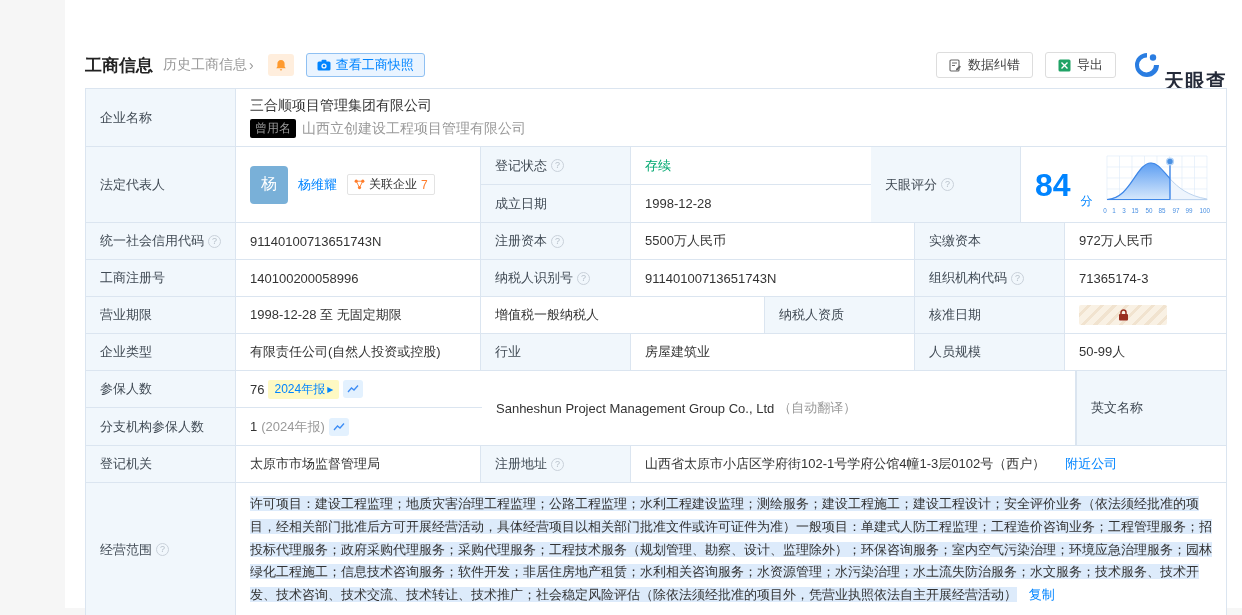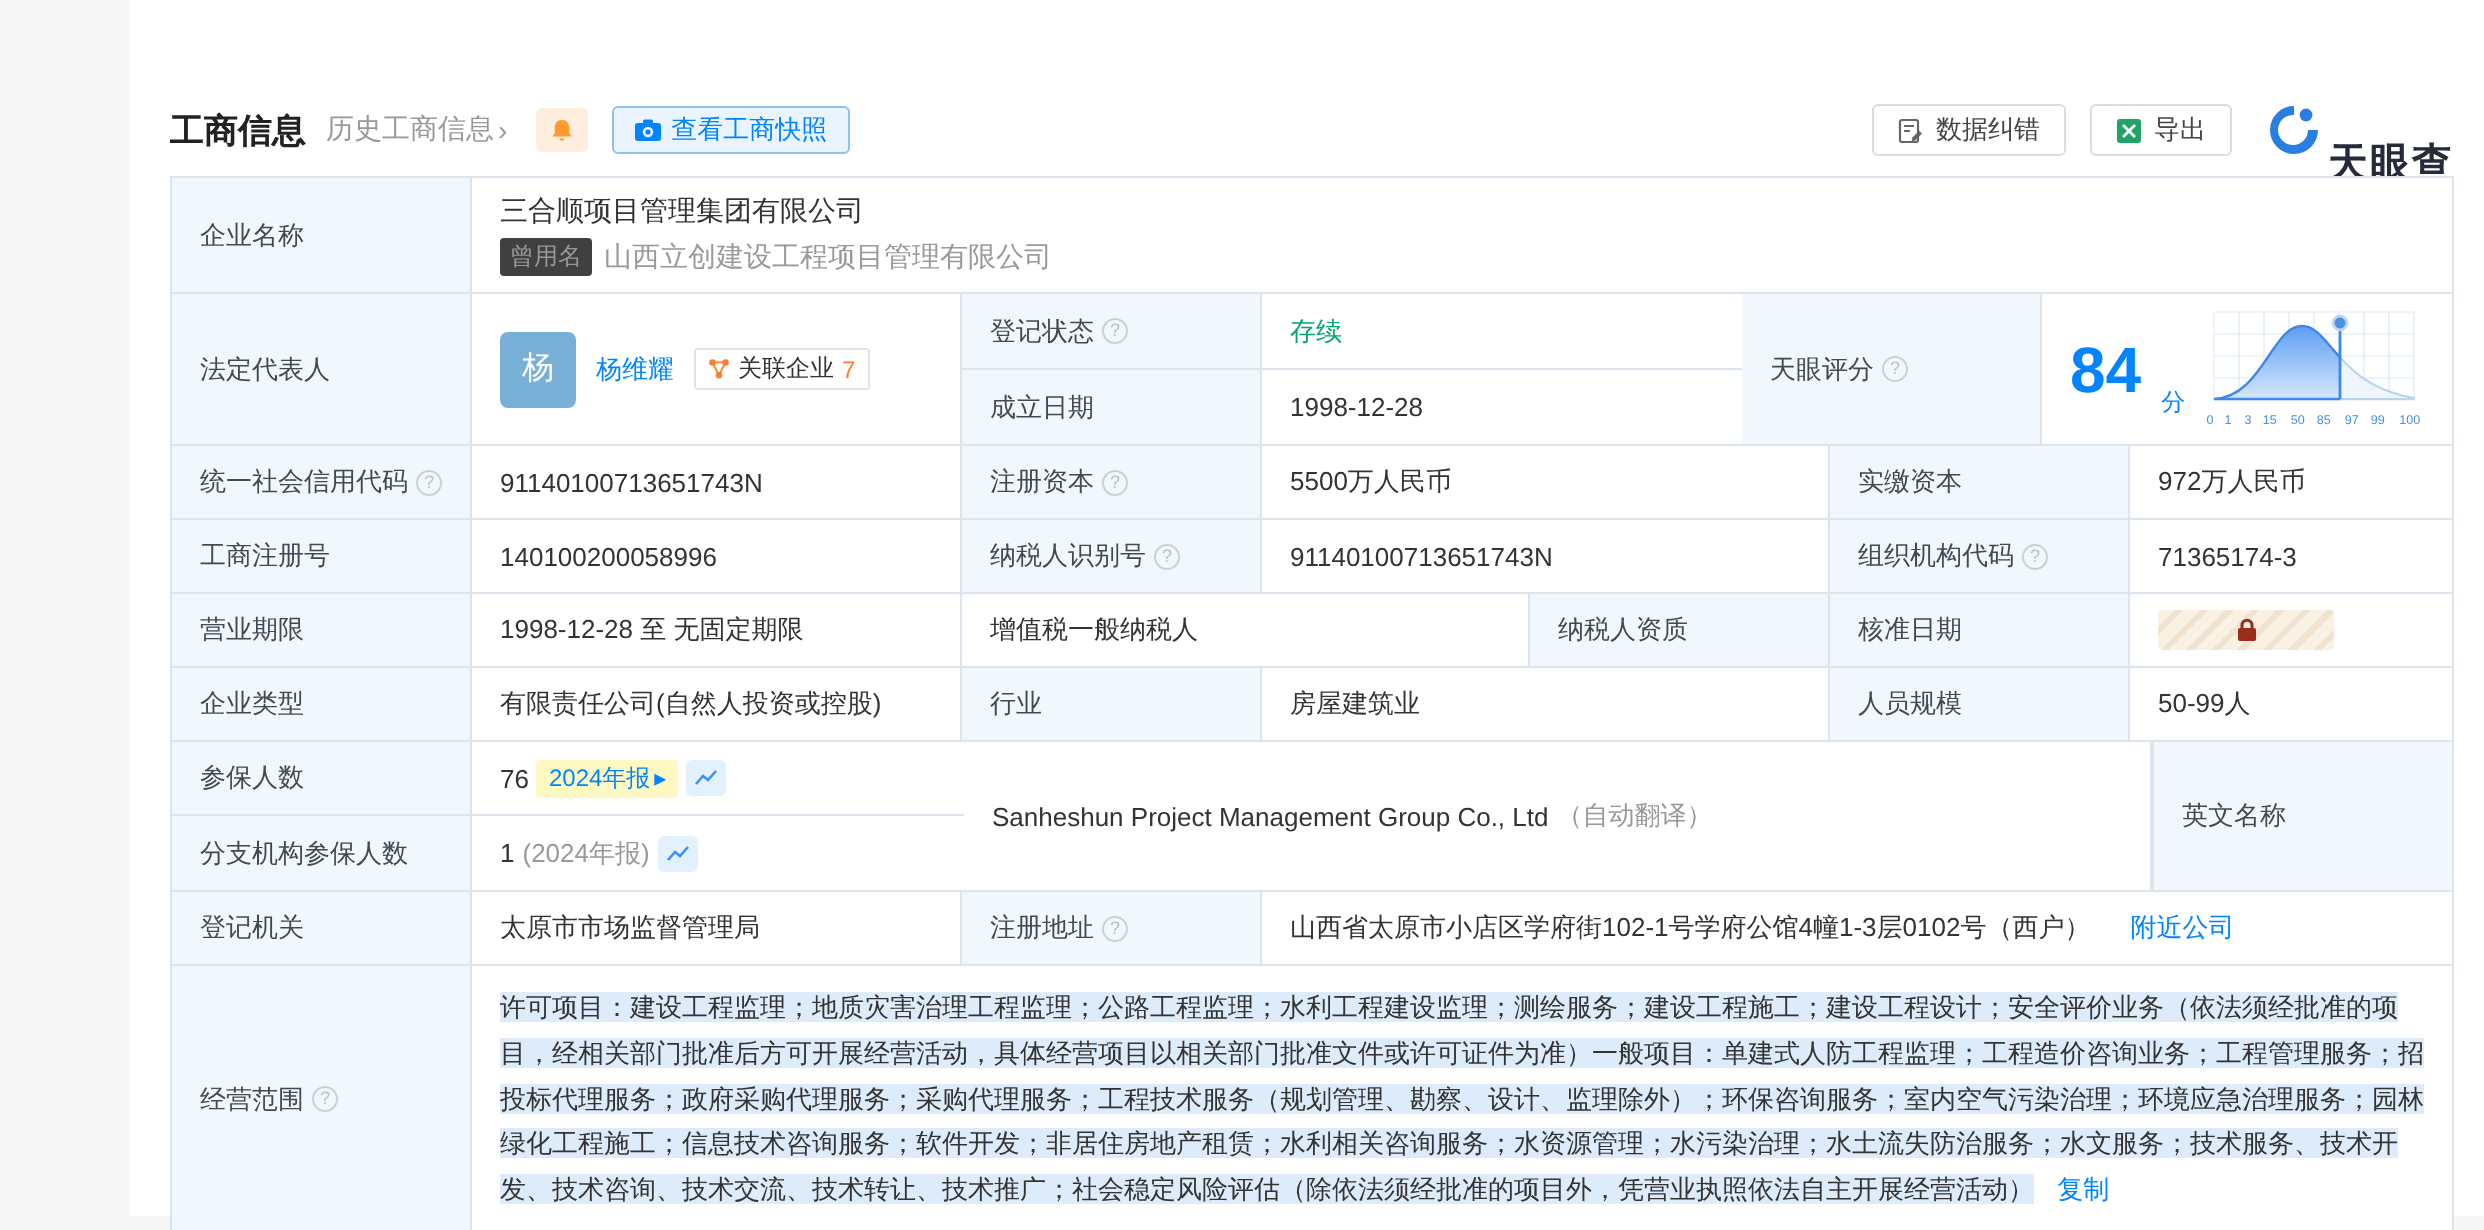--- a/index.html
+++ b/index.html
@@ -49,21 +49,21 @@
   .stack .trow:last-child { border-bottom:none; }
   .q { width:13px; height:13px; border:1px solid #c9d1da; border-radius:50%;
        color:#b7c0ca; font-size:9px; line-height:11px; text-align:center; flex:none; cursor:pointer;}
   .link { color:#0084ff; text-decoration:none; cursor:pointer; }
   .green { color:#00a870; }
   .gray { color:#999; }
   
   .cmp-val { flex-direction:column; align-items:flex-start; justify-content:center; gap:4px; }
   .cmp-name { font-size:14px; color:#333; }
   .former { display:flex; align-items:center; gap:6px; }
-  .former-tag { background:#404040; color:#999; font-size:12px; padding:1px 5px; border-radius:2px; }
+  .former-tag { background:#000000; color:#999; font-size:12px; padding:1px 5px; border-radius:2px; }
   .former-name { color:#999; font-size:14px; }
   
   .avatar { width:38px; height:38px; border-radius:4px; background:#79b0d8; color:#fff;
             font-size:16px; display:flex; align-items:center; justify-content:center; flex:none; cursor:pointer;}
   .rel-tag { display:flex; align-items:center; gap:4px; border:1px solid #e3e3e3; border-radius:2px;
              padding:1px 6px; font-size:12px; color:#333; margin-left:6px; cursor:pointer; background:#fff;}
   .rel-count { color:#ff7d2b; }
   
   .report-tag { background:#fef9c3; color:#0084ff; font-size:12px; padding:1px 6px; border-radius:2px;
                 display:flex; align-items:center; gap:2px; cursor:pointer; }

